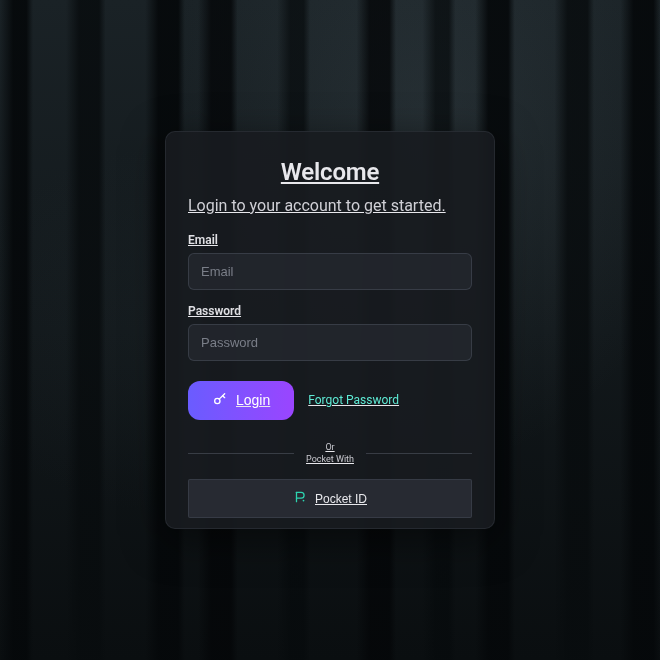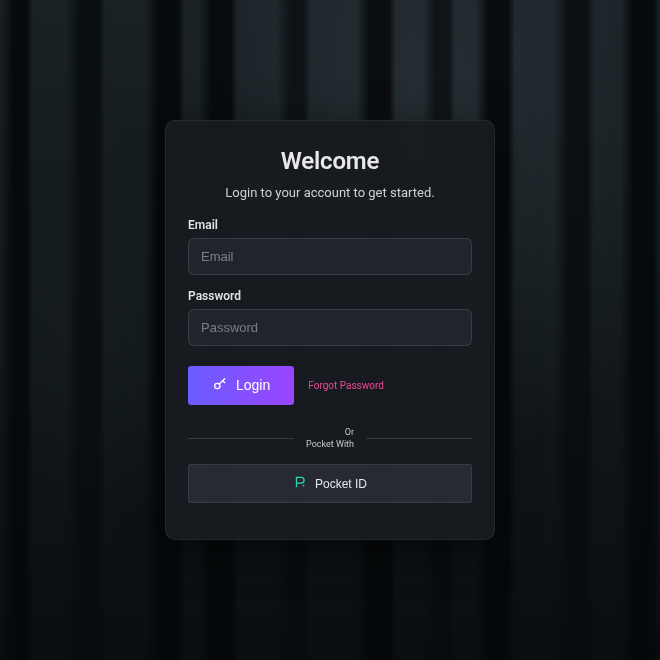--- a/index.html
+++ b/index.html
@@ -43,34 +43,34 @@
                          transparent 54%, rgba(4,6,8,0.8) 56%, rgba(4,6,8,0.8) 59%, transparent 60%,
                          transparent 64%, rgba(6,10,12,0.7) 66%, rgba(6,10,12,0.7) 68%, transparent 69%);
     }
     .card {
       position: relative;
       z-index: 1;
       width: 330px;
       background: rgba(24, 27, 32, 0.92);
       border: 1px solid rgba(60, 65, 75, 0.4);
       border-radius: 10px;
-      padding: 26px 22px 36px;
+      padding: 26px 22px 10px;
       color: #e8e8ec;
       box-shadow: 0 10px 40px rgba(0,0,0,0.5);
+      text-decoration: underline;
     }
     .title {
       font-size: 24px;
       font-weight: 600;
       text-align: center;
       margin-bottom: 10px;
       letter-spacing: -0.2px;
     }
     .subtitle {
-      font-size: 13px;
-      text-align: center;
+      font-size: 16px;
       color: #d0d0d6;
       margin-bottom: 18px;
     }
     .field-label {
       font-size: 12px;
       font-weight: 600;
       color: #e0e0e4;
       margin-bottom: 6px;
       display: block;
     }
@@ -95,49 +95,49 @@
       margin-top: 6px;
     }
     .login-btn {
       flex: 0 0 auto;
       display: inline-flex;
       align-items: center;
       justify-content: flex-start;
       gap: 8px;
       background: linear-gradient(90deg, #6a5cff 0%, #9a45ff 100%);
       border: none;
-      border-radius: 3px;
+      border-radius: 12px;
       padding: 10px 24px;
       font-size: 14px;
       font-weight: 500;
       color: #fff;
       cursor: pointer;
     }
     .login-btn svg { width: 16px; height: 16px; }
     .forgot-link {
-      font-size: 10px;
-      color: #ec4899;
+      font-size: 12px;
+      color: #5eead4;
       text-decoration: none;
       cursor: pointer;
     }
     .divider {
       display: flex;
       align-items: center;
       margin: 22px 0 14px;
     }
     .divider::before, .divider::after {
       content: '';
       flex: 1;
       height: 1px;
       background: rgba(90, 96, 108, 0.5);
     }
     .divider-text {
       font-size: 9px;
       color: #c8c8ce;
-      text-align: right;
+      text-align: center;
       padding: 0 12px;
       line-height: 1.3;
     }
     .oauth-row {
       display: flex;
       gap: 10px;
     }
     .oauth-btn {
       flex: 1;
       display: inline-flex;

